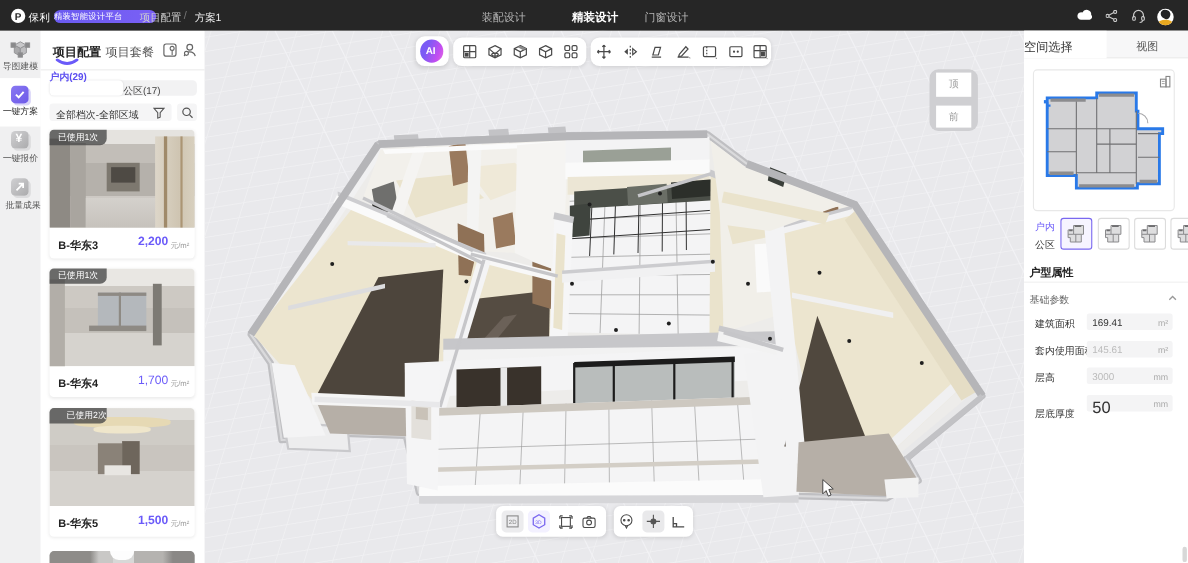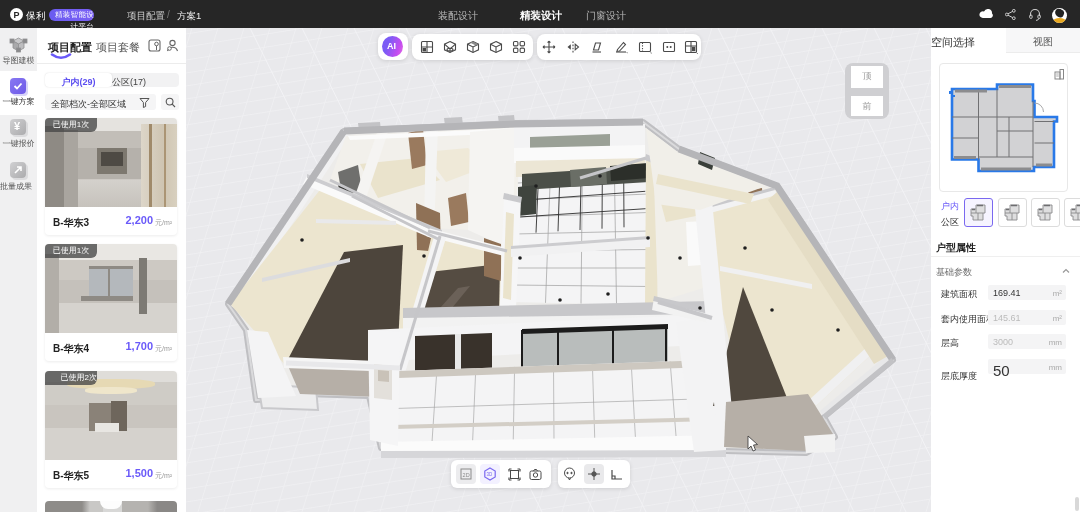--- a/index.html
+++ b/index.html
@@ -5,21 +5,21 @@
 .abs{position:absolute}
 </style></head><body>
 
 <div class="abs" style="left:0;top:0;width:1080px;height:28px;background:#262626"></div>
 
 <div class="abs" style="left:10px;top:8px;width:13px;height:13px;border-radius:50%;background:#fff"></div>
 <div class="abs" style="left:13.5px;top:10px;color:#262626;font-size:9px;font-weight:bold">P</div>
 
 <div class="abs" style="left:26px;top:9.5px;color:#fff;font-size:9.5px;letter-spacing:0.5px">保利</div>
 
-<div class="abs" style="left:49px;top:8.5px;width:45px;height:12px;border-radius:6px;background:linear-gradient(90deg,#6a5bf0,#7a60f5);color:#fff;font-size:7.5px;line-height:12.5px;text-align:right;letter-spacing:0.3px">精装智能设计平台</div>
+<div class="abs" style="left:49px;top:8.5px;width:93px;height:12px;border-radius:6px;background:linear-gradient(90deg,#6a5bf0,#7a60f5);color:#fff;font-size:7.5px;line-height:12.5px;text-align:left;letter-spacing:0.3px">精装智能设计平台</div>
 
 <div class="abs" style="left:127px;top:9.5px;color:#cfcfcf;font-size:9.5px">项目配置</div>
 <div class="abs" style="left:167px;top:9px;color:#777;font-size:10px">/</div>
 <div class="abs" style="left:177px;top:9.5px;color:#eee;font-size:9.5px">方案1</div>
 
 <div class="abs" style="left:438px;top:9px;color:#b5b5b5;font-size:10px">装配设计</div>
 <div class="abs" style="left:520px;top:8.5px;color:#fff;font-size:10.5px;font-weight:bold">精装设计</div>
 <div class="abs" style="left:586px;top:9px;color:#b5b5b5;font-size:10px">门窗设计</div>
 
 <svg class="abs" style="left:979px;top:8px" width="15" height="12" viewBox="0 0 15 12">
@@ -67,21 +67,21 @@
 <div class="abs" style="left:0;top:96px;width:37px;text-align:center;color:#333;font-size:8px">一键方案</div>
 
 <div class="abs" style="left:10px;top:119px;width:16px;height:16px;border-radius:4px;background:linear-gradient(135deg,#d0d0d2,#ababad);box-shadow:2px 2px 0 #dcdcde"></div>
 <div class="abs" style="left:14px;top:120px;color:#fff;font-size:11px;font-weight:bold">¥</div>
 <div class="abs" style="left:0;top:138px;width:37px;text-align:center;color:#555;font-size:8px">一键报价</div>
 
 <div class="abs" style="left:10px;top:162px;width:16px;height:16px;border-radius:4px;background:linear-gradient(135deg,#d0d0d2,#ababad);box-shadow:2px 2px 0 #dcdcde"></div>
 <svg class="abs" style="left:13px;top:165px" width="10" height="10" viewBox="0 0 10 10">
     <path d="M2 8 L8 2 M4 2 h4 v4" stroke="#fff" stroke-width="1.6" fill="none"></path>
   </svg>
-<div class="abs" style="left:0;top:181px;width:37px;text-align:left;color:#555;font-size:8px">批量成果</div>
+<div class="abs" style="left:0;top:181px;width:37px;text-align:right;color:#555;font-size:8px">批量成果</div>
 
 <div class="abs" style="left:37px;top:28px;width:149px;height:484px;background:#fff"></div>
 
 <div class="abs" style="left:48px;top:40px;font-size:11px;font-weight:bold;color:#222">项目配置</div>
 <svg class="abs" style="left:50px;top:53px" width="22" height="7" viewBox="0 0 22 7">
     <path d="M2 1.5 Q11 8 20 1.5" stroke="#6a5af9" stroke-width="2.6" fill="none" stroke-linecap="round"></path>
   </svg>
 <div class="abs" style="left:96px;top:40px;font-size:11px;color:#555">项目套餐</div>
 <svg class="abs" style="left:148px;top:39px" width="13" height="13" viewBox="0 0 13 13">
     <rect x="1" y="1" width="11" height="11" rx="2" fill="none" stroke="#666" stroke-width="1.1"></rect>
@@ -90,21 +90,21 @@
   </svg>
 <svg class="abs" style="left:166px;top:39px" width="13" height="13" viewBox="0 0 13 13">
     <circle cx="6.5" cy="4" r="2.6" fill="none" stroke="#666" stroke-width="1.1"></circle>
     <path d="M1.5 12 a5.2 5.2 0 0 1 10 0" fill="none" stroke="#666" stroke-width="1.1"></path>
     <circle cx="3.5" cy="9.5" r="1.8" fill="#fff" stroke="#666"></circle>
   </svg>
 <div class="abs" style="left:37px;top:63px;width:149px;height:1px;background:#ececec"></div>
 
 <div class="abs" style="left:45px;top:73px;width:134px;height:14px;border-radius:4px;background:#f2f2f3"></div>
 <div class="abs" style="left:45px;top:73px;width:67px;height:14px;border-radius:4px;background:#fff;box-shadow:0 0 2px rgba(0,0,0,.12)"></div>
-<div class="abs" style="left:45px;top:76px;width:67px;text-align:center;font-size:9px;color:#5b4df0;font-weight:bold">户内(29)</div>
+<div class="abs" style="left:45px;top:64px;width:67px;font-size:9px;color:#5b4df0;font-weight:bold">户内(29)</div>
 <div class="abs" style="left:112px;top:76px;width:67px;text-align:left;font-size:9px;color:#444">公区(17)</div>
 
 <div class="abs" style="left:45px;top:94px;width:111px;height:16px;border-radius:3px;background:#f5f5f6"></div>
 <div class="abs" style="left:51px;top:98px;font-size:9px;color:#333">全部档次-全部区域</div>
 <svg class="abs" style="left:139px;top:97px" width="11" height="11" viewBox="0 0 11 11">
     <path d="M1 1.5 h9 l-3.4 4 v4 l-2.2 1 v-5 Z" fill="none" stroke="#555" stroke-width="1"></path>
   </svg>
 <div class="abs" style="left:161px;top:94px;width:18px;height:16px;border-radius:3px;background:#f5f5f6"></div>
 <svg class="abs" style="left:165px;top:97px" width="11" height="11" viewBox="0 0 11 11">
     <circle cx="4.6" cy="4.6" r="3.4" fill="none" stroke="#555" stroke-width="1.1"></circle>
@@ -133,21 +133,21 @@
     <div style="position:absolute;left:0;top:0;width:100%;height:100%;background:linear-gradient(180deg,#e9e7e3 0 18%,#cdc9c3 18% 40%,#c5c1bb 40% 66%,#d6d3ce 66%)"></div>
     <div style="position:absolute;left:44px;top:22px;width:44px;height:34px;background:#b4b8bc"></div>
     <div style="position:absolute;left:44px;top:22px;width:44px;height:3px;background:#8e8a84"></div>
     <div style="position:absolute;left:63px;top:22px;width:2px;height:34px;background:#8e8a84"></div>
     <div style="position:absolute;left:94px;top:14px;width:8px;height:56px;background:#7d7a74"></div>
     <div style="position:absolute;left:0px;top:10px;width:14px;height:80px;background:#b2aea8"></div>
     <div style="position:absolute;left:36px;top:52px;width:52px;height:5px;background:#8e8a84"></div>
   </div>
 <div class="abs" style="left:45px;top:244px;width:52px;height:14px;border-radius:4px 0 6px 0;background:rgba(70,70,70,.78);color:#fff;font-size:8px;line-height:14px;text-align:center">已使用1次</div>
 <div class="abs" style="left:53px;top:342px;font-size:10px;font-weight:bold;color:#222">B-华东4</div>
-<div class="abs" style="left:105px;top:340px;width:48px;text-align:right;font-size:11px;font-weight:bold;color:#6a5af9">1,700</div>
+<div class="abs" style="left:105px;top:340px;width:48px;text-align:right;font-size:11px;font-weight:normal;color:#6a5af9">1,700</div>
 <div class="abs" style="left:155px;top:344px;font-size:7px;color:#999">元/m²</div>
 
 <div class="abs" style="left:45px;top:371px;width:132px;height:117px;border-radius:4px;background:#fff;box-shadow:0 1px 3px rgba(0,0,0,.08)"></div>
 <div class="abs" style="left:45px;top:371px;width:132px;height:89px;border-radius:4px 4px 0 0;overflow:hidden">
     <div style="position:absolute;left:0;top:0;width:100%;height:100%;background:linear-gradient(180deg,#dfddd9 0 12%,#cfccc6 12% 38%,#c9c5bf 38% 64%,#d5d2cd 64%)"></div>
     <div style="position:absolute;left:22px;top:8px;width:88px;height:10px;background:#e6d9b4;border-radius:40%"></div>
     <div style="position:absolute;left:40px;top:16px;width:52px;height:7px;background:#efe6cb;border-radius:40%"></div>
     <div style="position:absolute;left:44px;top:32px;width:22px;height:28px;background:#8a8278"></div>
     <div style="position:absolute;left:66px;top:30px;width:16px;height:30px;background:#6e665c"></div>
     <div style="position:absolute;left:50px;top:52px;width:24px;height:9px;background:#e8e6e2"></div>

